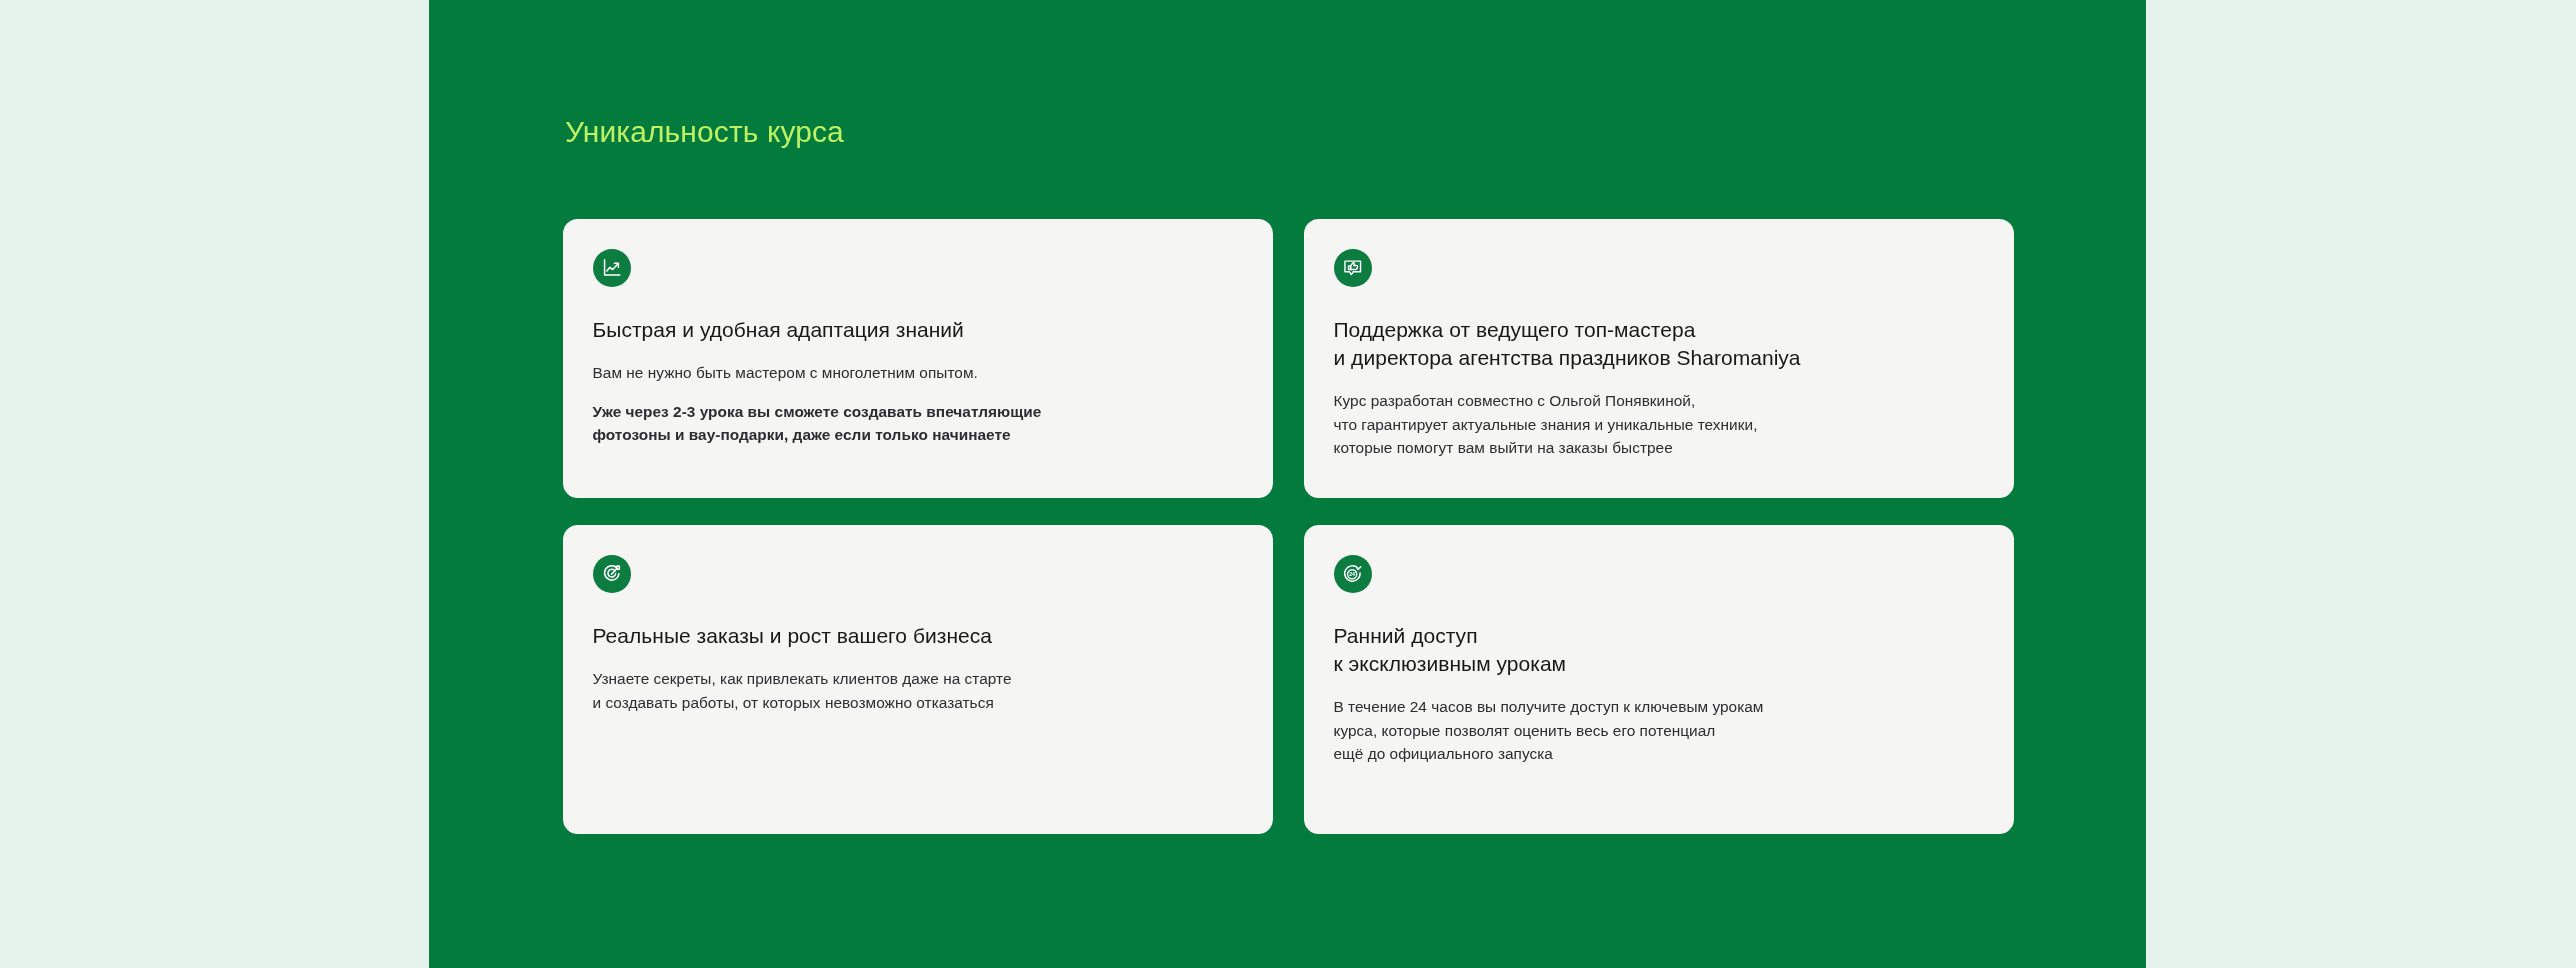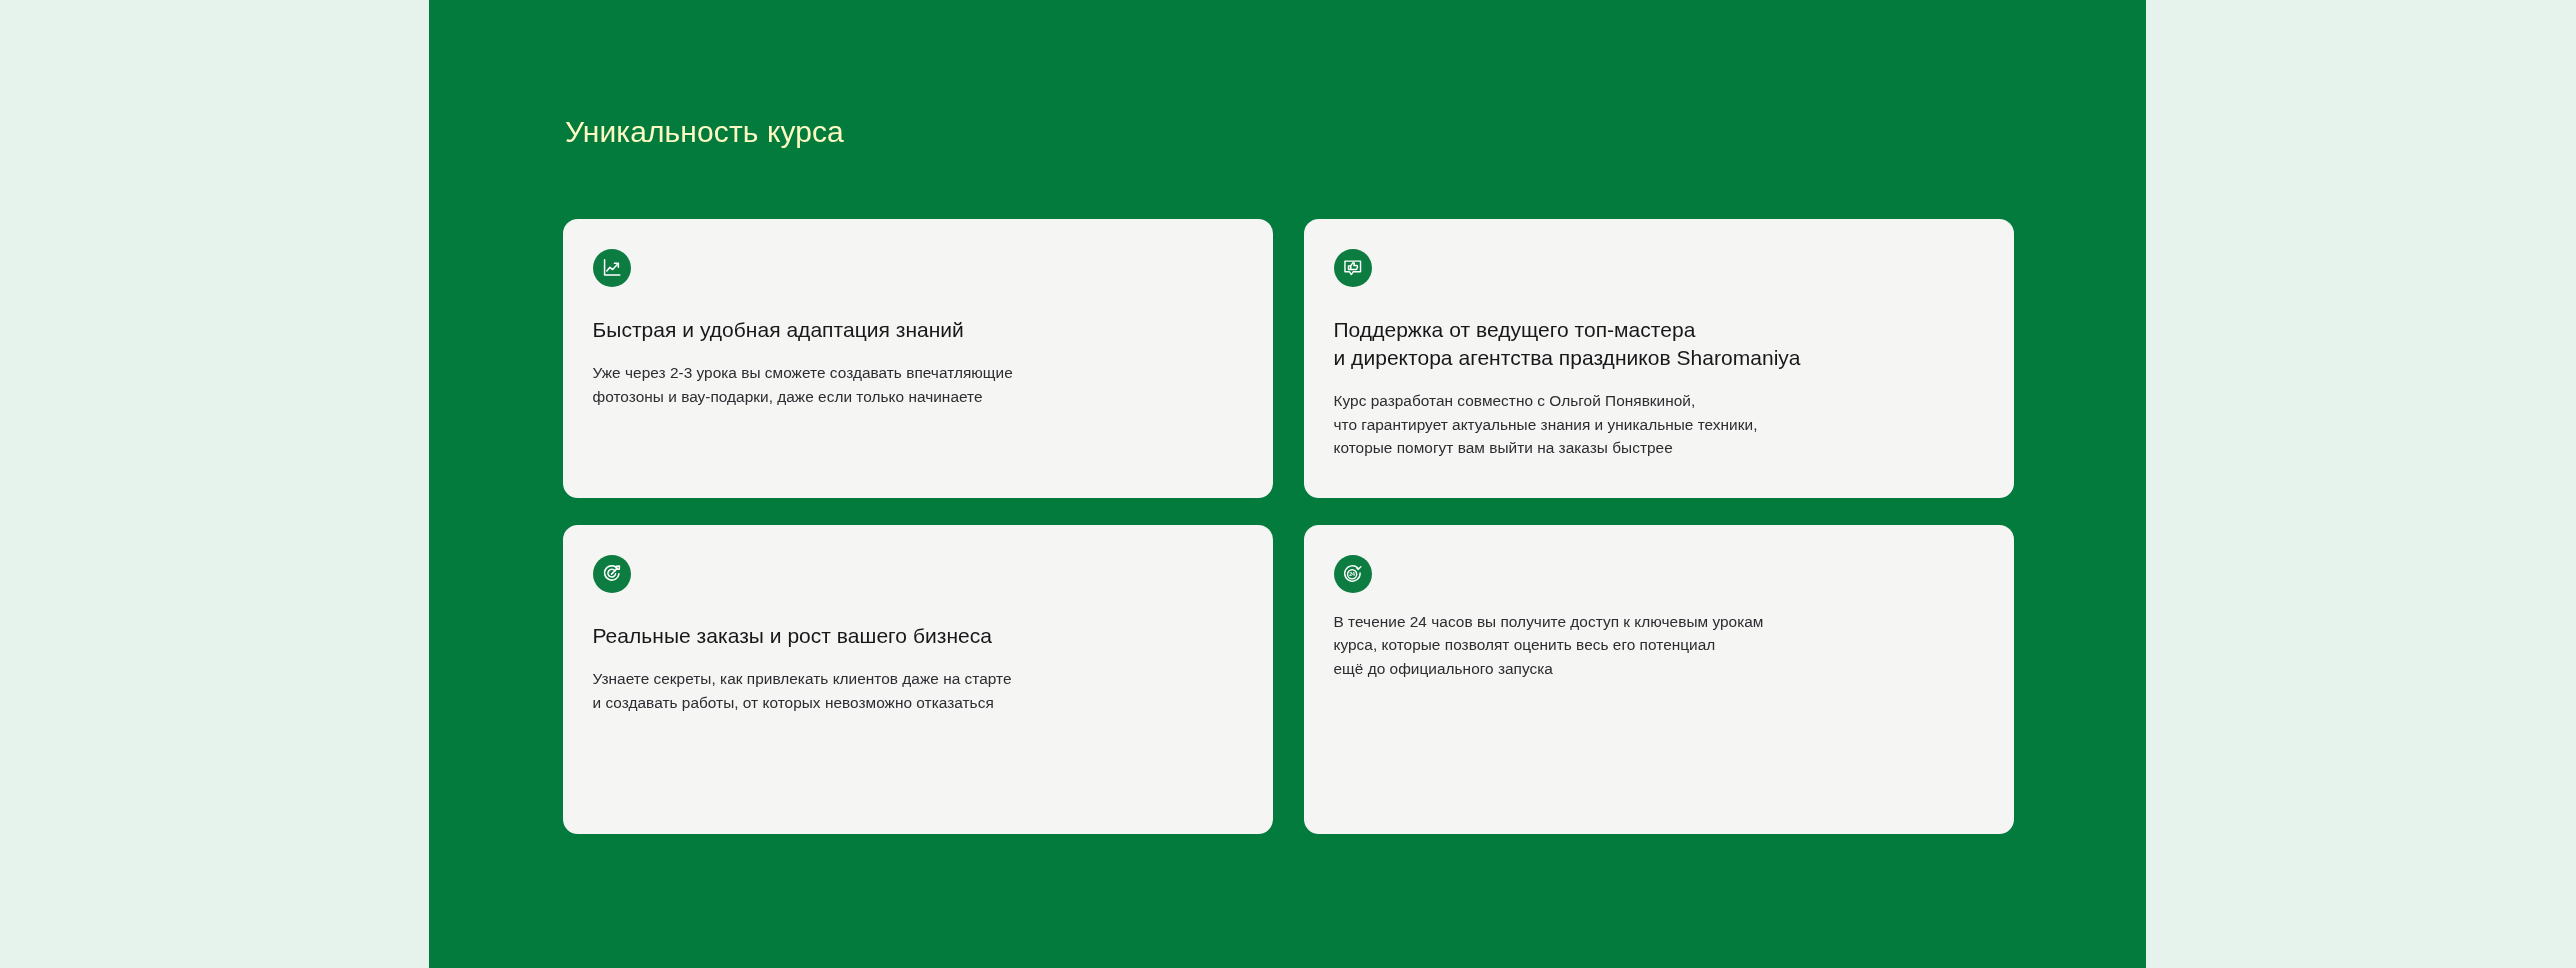--- a/index.html
+++ b/index.html
@@ -36,21 +36,21 @@
   }
 
   
   .section-heading {
     position: absolute;
     left: 136px;            
     top: 115px;
     font-size: 30px;
     line-height: 1.15;
     font-weight: 400;
-    color: #fef9c3;
+    color: #bef264;
     letter-spacing: 0.1px;
     white-space: nowrap;
   }
 
   
   .card-grid {
     position: absolute;
     left: 134px;            
     top: 219px;
     width: 1450px;          
@@ -125,20 +125,21 @@
 
       <div class="card">
         <div class="icon-badge">
           <svg viewBox="0 0 24 24" fill="none" stroke="#ffffff" stroke-width="1.7" stroke-linecap="round" stroke-linejoin="round">
             <path d="M4 3 V20 H21"></path>
             <polyline points="6.5,15.5 10,11.5 13,14 19,7.5"></polyline>
             <polyline points="15,7 19.4,7 19.4,11.4"></polyline>
           </svg>
         </div>
         <div class="card-title">Быстрая и удобная адаптация знаний</div>
+        <div class="card-body">Вам не нужно быть мастером с многолетним опытом.</div>
         <div class="card-body">Уже через 2-3 урока вы сможете создавать впечатляющие
 фотозоны и вау-подарки, даже если только начинаете</div>
       </div>
 
       <div class="card">
         <div class="icon-badge">
           <svg viewBox="0 0 24 24" fill="none" stroke="#ffffff" stroke-width="1.6" stroke-linecap="round" stroke-linejoin="round">
             <path d="M3.3 4.6 H20.7 V16.4 H12.6 L10.4 19.6 L8.2 16.4 H3.3 Z"></path>
             <path d="M9.6 13.9 H7.2 V9.9 H9.6 Z"></path>
             <path d="M9.6 9.9 L12.1 6.6 C13.2 6.0 14.0 6.7 13.7 7.9 L13.2 9.5 H16.3
@@ -168,20 +169,22 @@
 
       <div class="card">
         <div class="icon-badge">
           <svg viewBox="0 0 24 24" fill="none" stroke="#ffffff" stroke-width="1.6" stroke-linecap="round" stroke-linejoin="round">
             <path d="M17.7 5.6 A8.6 8.6 0 1 0 20.2 11.1"></path>
             <polyline points="16.4,5.4 18.0,7.2 21.0,4.3"></polyline>
             <circle cx="11.3" cy="12.6" r="5.1"></circle>
             <text x="11.3" y="15.0" font-family="Liberation Sans, sans-serif" font-size="5.9" font-weight="700" fill="#ffffff" stroke="none" text-anchor="middle">24</text>
           </svg>
         </div>
+        <div class="card-title">Ранний доступ
+к эксклюзивным урокам</div>
         <div class="card-body">В течение 24 часов вы получите доступ к ключевым урокам
 курса, которые позволят оценить весь его потенциал
 ещё до официального запуска</div>
       </div>
 
     </div>
 
   </div>
 
 </div>

